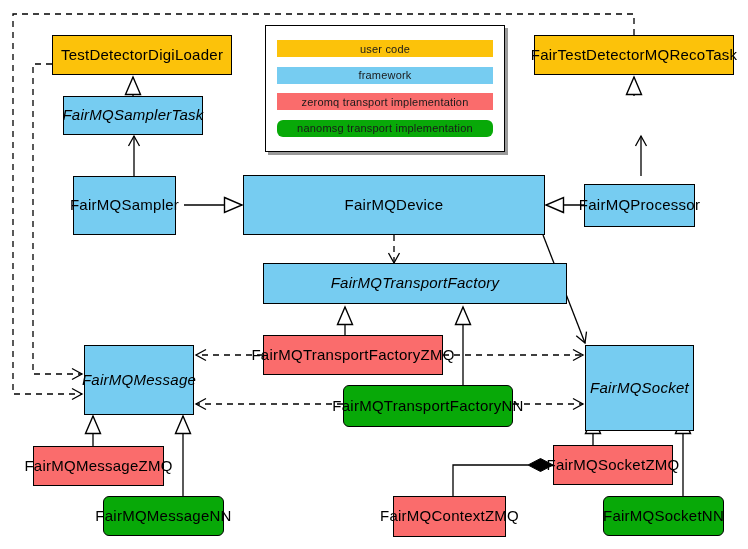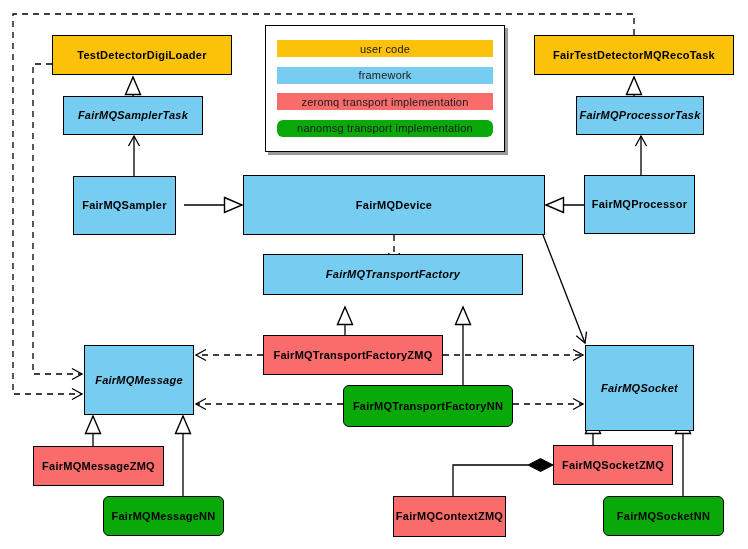--- a/index.html
+++ b/index.html
@@ -4,21 +4,21 @@
 <style>
   html,body{margin:0;padding:0;background:#fff;}
   #canvas{
     position:relative;width:748px;height:549px;background:#fff;overflow:hidden;
     font-family:"Liberation Sans",sans-serif;
   }
   #wires{position:absolute;left:0;top:0;width:748px;height:549px;}
   .node{
     position:absolute;display:flex;align-items:center;justify-content:center;
     border:1.4px solid #000;box-sizing:border-box;
-    font-weight:bold;font-size:11px;letter-spacing:.25px;color:#000;
+    font-weight:normal;font-size:15px;letter-spacing:.25px;color:#000;
     text-align:center;line-height:1.1;
   }
   .abstract{font-style:italic;}
   .c-user-code{background:var(--user-code,#FCC20A);}
   .c-framework{background:var(--framework,#76CCF1);}
   .c-zeromq{background:var(--zeromq,#FA6C6C);}
   .c-nanomsg{background:var(--nanomsg,#08A908);border-radius:6px;}
   #legend{
     position:absolute;left:265px;top:25px;width:240px;height:127px;
     background:#fff;border:1.4px solid #000;box-sizing:border-box;
@@ -78,25 +78,24 @@
   <div id="legend">
     <div class="legend-bar c-user-code">user code</div>
     <div class="legend-bar c-framework">framework</div>
     <div class="legend-bar c-zeromq">zeromq transport implementation</div>
     <div class="legend-bar c-nanomsg">nanomsg transport implementation</div>
   </div>
 
   <div class="node c-user-code" style="left:52px;top:35px;width:180px;height:40px">TestDetectorDigiLoader</div>
   <div class="node c-user-code" style="left:534px;top:35px;width:200px;height:40px">FairTestDetectorMQRecoTask</div>
   <div class="node c-framework abstract" style="left:63px;top:96px;width:140px;height:39px">FairMQSamplerTask</div>
-  <div class="node c-framework abstract" style="left:576px;top:96px;width:128px;height:39px">FairMQProcessorTask</div>
   <div class="node c-framework" style="left:73px;top:176px;width:103px;height:59px">FairMQSampler</div>
   <div class="node c-framework" style="left:243px;top:175px;width:302px;height:60px">FairMQDevice</div>
-  <div class="node c-framework" style="left:584px;top:175px;width:111px;height:59px">FairMQProcessor</div>
-  <div class="node c-framework abstract" style="left:263px;top:254px;width:260px;height:41px">FairMQTransportFactory</div>
+  <div class="node c-framework" style="left:584px;top:184px;width:111px;height:43px">FairMQProcessor</div>
+  <div class="node c-framework abstract" style="left:263px;top:263px;width:304px;height:41px">FairMQTransportFactory</div>
   <div class="node c-zeromq" style="left:263px;top:335px;width:180px;height:40px">FairMQTransportFactoryZMQ</div>
   <div class="node c-nanomsg" style="left:343px;top:385px;width:170px;height:42px">FairMQTransportFactoryNN</div>
   <div class="node c-framework abstract" style="left:84px;top:345px;width:110px;height:70px">FairMQMessage</div>
   <div class="node c-framework abstract" style="left:585px;top:345px;width:109px;height:86px">FairMQSocket</div>
   <div class="node c-zeromq" style="left:33px;top:446px;width:131px;height:40px">FairMQMessageZMQ</div>
   <div class="node c-nanomsg" style="left:103px;top:496px;width:121px;height:40px">FairMQMessageNN</div>
   <div class="node c-zeromq" style="left:393px;top:496px;width:113px;height:41px">FairMQContextZMQ</div>
   <div class="node c-zeromq" style="left:553px;top:445px;width:120px;height:40px">FairMQSocketZMQ</div>
   <div class="node c-nanomsg" style="left:603px;top:496px;width:121px;height:40px">FairMQSocketNN</div>
 

